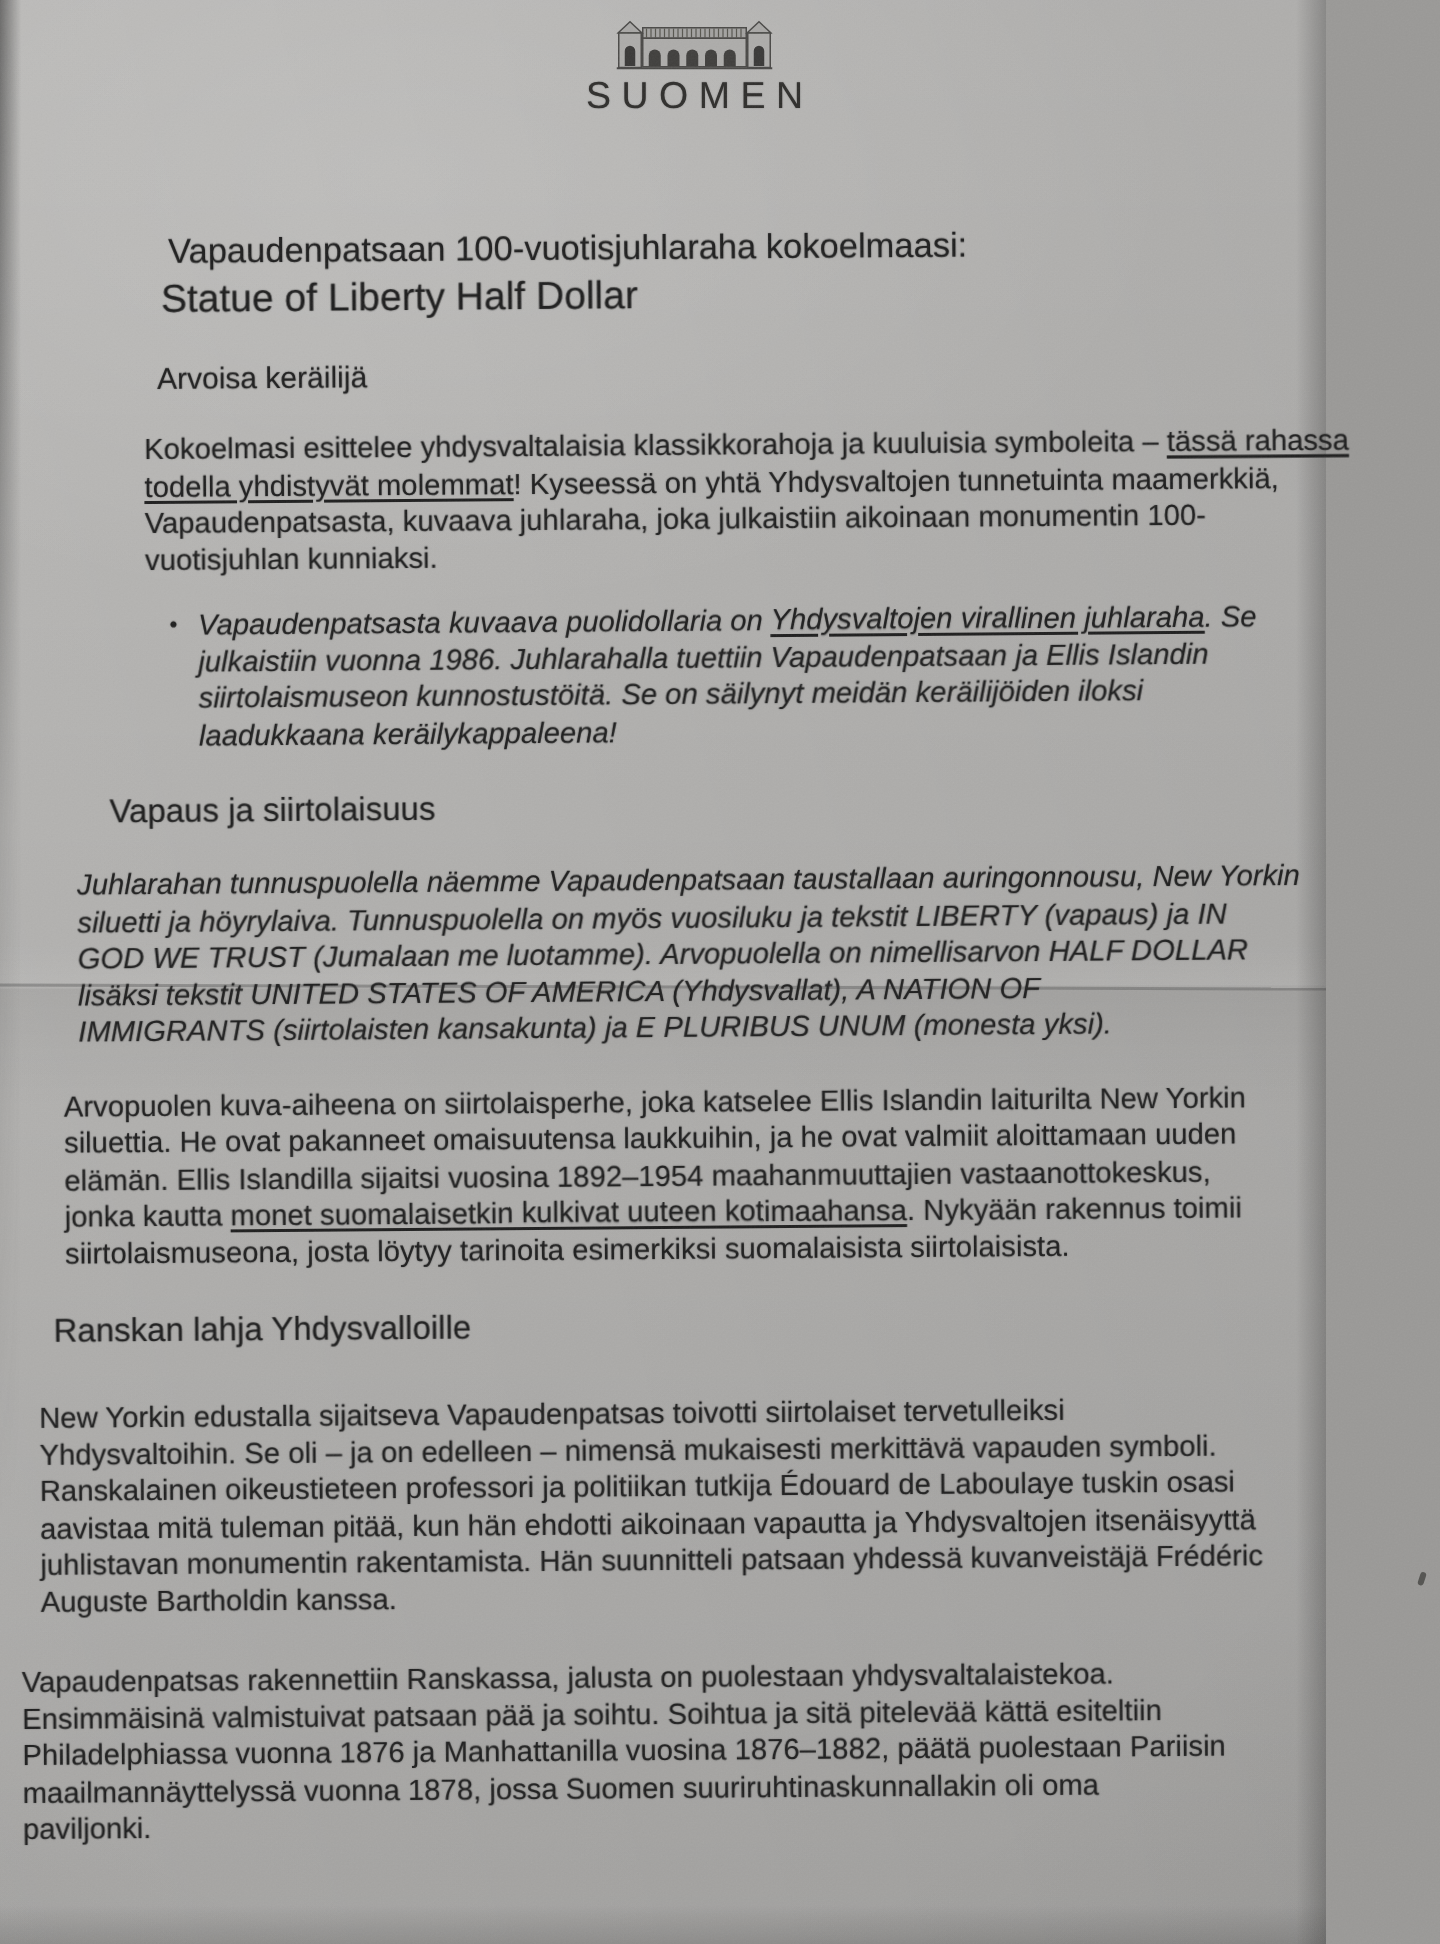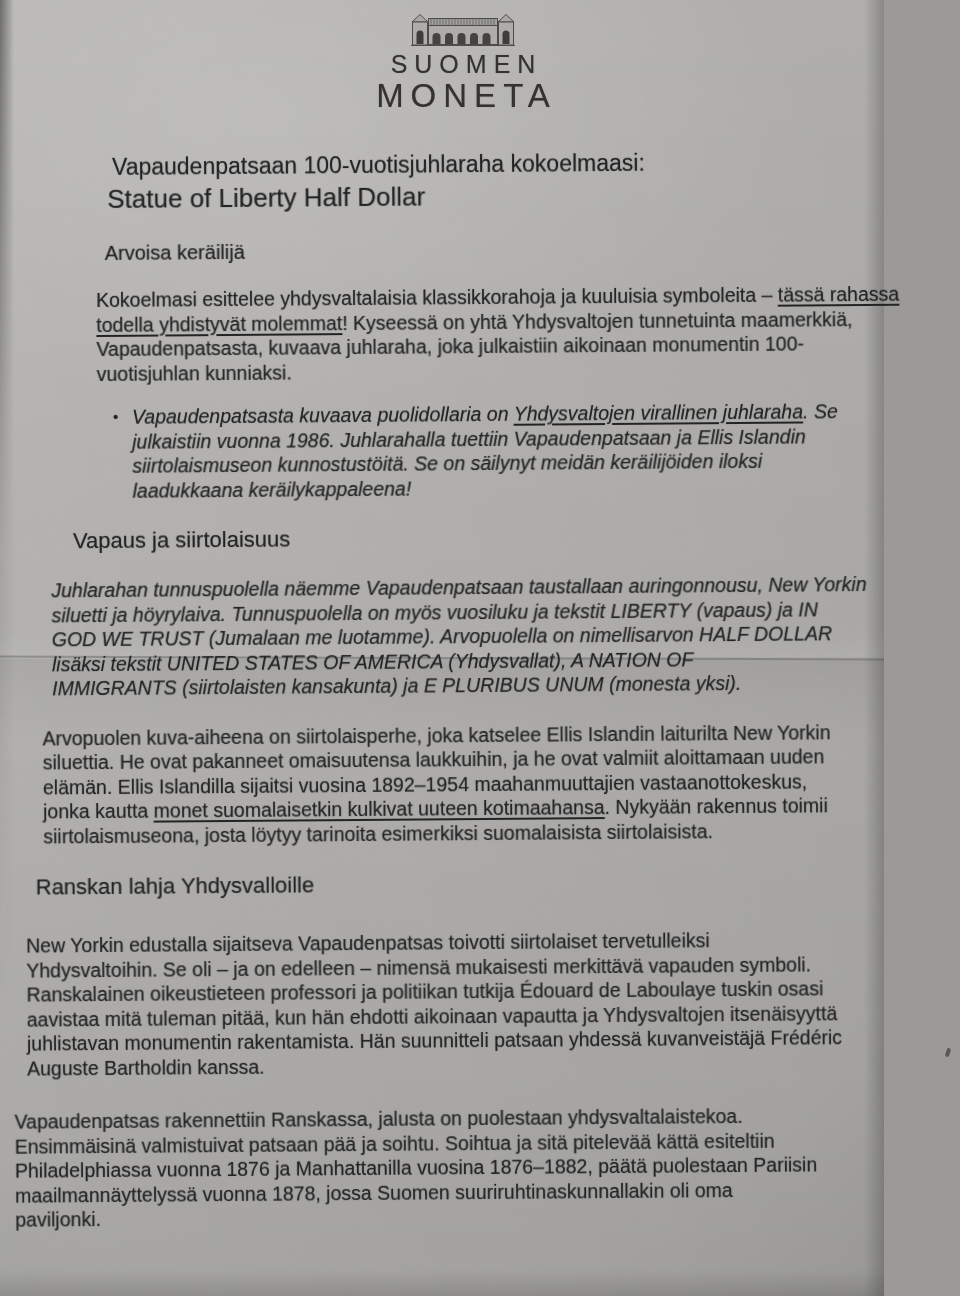--- a/index.html
+++ b/index.html
@@ -81,21 +81,20 @@
       <path d="M71.5,31 v-7 a4,4 0 0 1 8,0 v7 z" fill="#403f3d"></path>
       <polygon points="1,9 9,1.5 17,9" fill="#a8a7a5" stroke="#4a4947" stroke-width="1"></polygon>
       <rect x="1.5" y="9" width="15" height="23" fill="#adacaa" stroke="#4a4947" stroke-width="1"></rect>
       <path d="M5.5,31 v-10 a3.5,3.5 0 0 1 7,0 v10 z" fill="#3a3938"></path>
       <polygon points="87,9 95,1.5 103,9" fill="#a8a7a5" stroke="#4a4947" stroke-width="1"></polygon>
       <rect x="87.5" y="9" width="15" height="23" fill="#adacaa" stroke="#4a4947" stroke-width="1"></rect>
       <path d="M91.5,31 v-10 a3.5,3.5 0 0 1 7,0 v10 z" fill="#3a3938"></path>
       <line x1="0" y1="32.5" x2="104" y2="32.5" stroke="#4a4947" stroke-width="1.2"></line>
     </svg>
     <div class="logo-name1">SUOMEN</div>
-    <div class="logo-name2">MONETA</div>
   </div>
 
   <div class="letter-content">
     <div class="title">
       <div class="title-fi">Vapaudenpatsaan 100-vuotisjuhlaraha kokoelmaasi:</div>
       <div class="title-en">Statue of Liberty Half Dollar</div>
     </div>
     <div class="salutation">Arvoisa keräilijä</div>
     <div id="letter-body">
         <div class="para b0"><span>Kokoelmasi esittelee yhdysvaltalaisia klassikkorahoja ja kuuluisia symboleita – </span><span class="u">tässä rahassa

